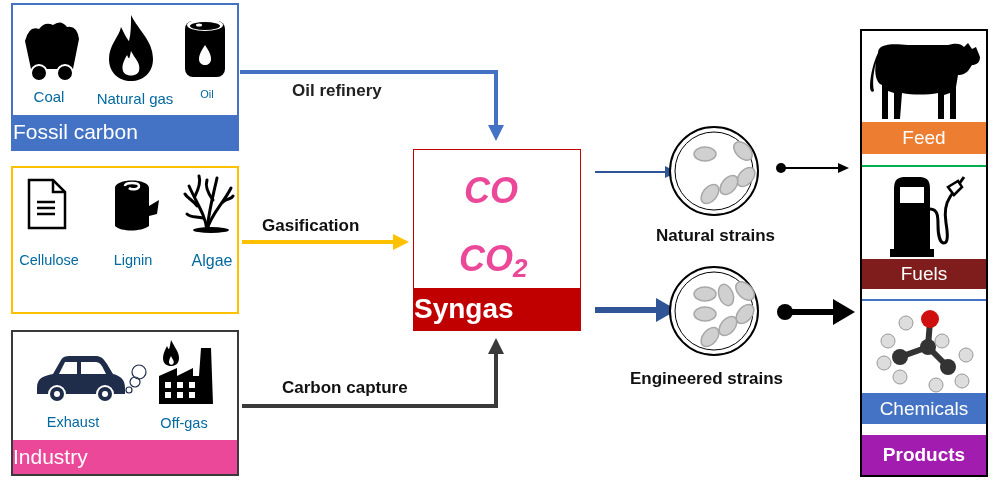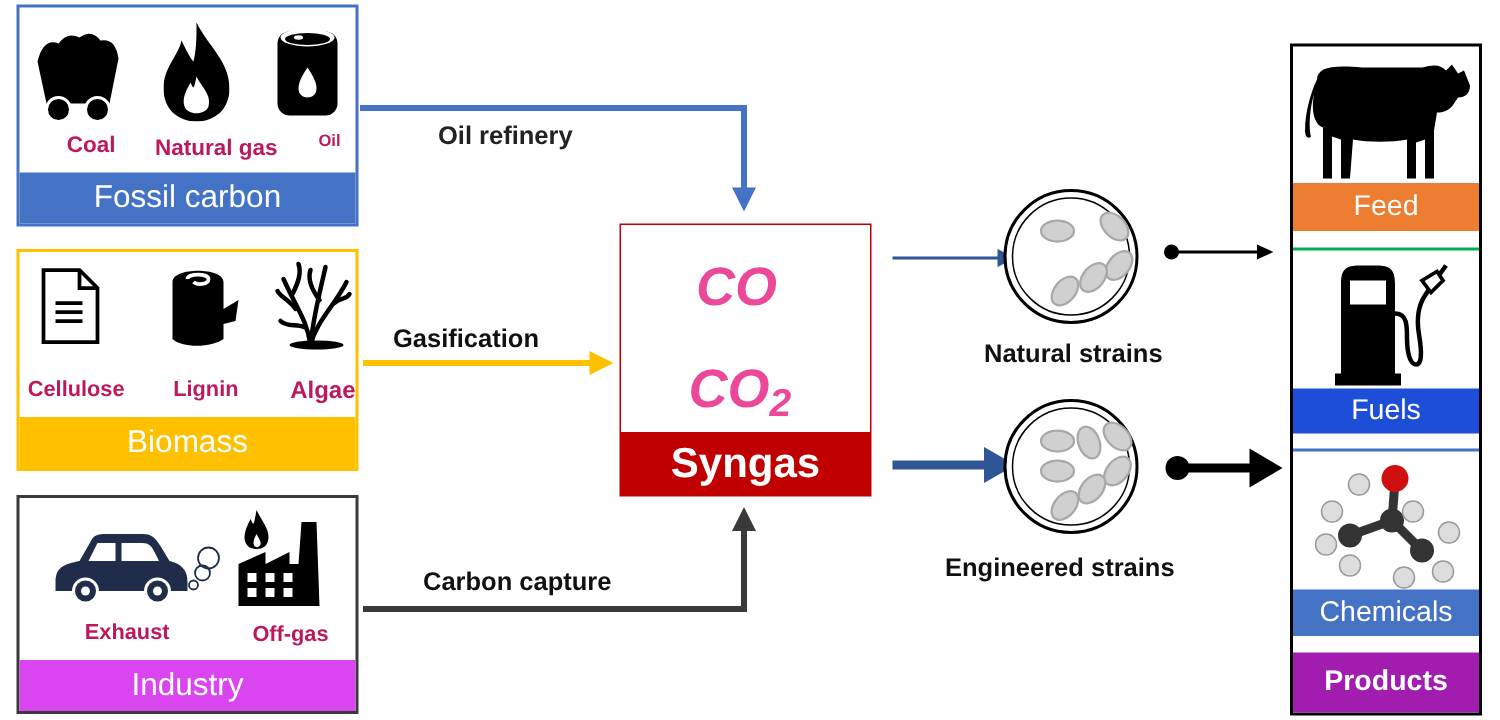--- a/index.html
+++ b/index.html
@@ -1,20 +1,20 @@
 <!DOCTYPE html>
 <html><head>
 <meta charset="utf-8">
 <style>
   html, body { margin:0; padding:0; background:#ffffff; }
   body { width:1000px; height:480px; position:relative; overflow:hidden; font-family:"Liberation Sans", sans-serif; }
   .abs { position:absolute; }
   .box { position:absolute; background:#fff; box-sizing:border-box; }
-  .src-label { position:absolute; font-size:14px; color:#be185d; text-align:right;font-weight:bold; }
-  .band { position:absolute; left:0; right:0; bottom:0; color:#fff; text-align:center; font-size:21px; }
+  .src-label { position:absolute; font-size:14px; color:#0369a1; text-align:center; }
+  .band { position:absolute; left:0; right:0; bottom:0; color:#fff; font-size:21px; }
   .flow-label { position:absolute; font-weight:bold; font-size:17px; color:#111; white-space:nowrap; }
   svg.overlay { position:absolute; left:0; top:0; }
   .chem { position:absolute; font-weight:bold; font-size:36px; color:#ec4899;font-style:italic; }
   .strain-label { position:absolute; font-weight:bold; font-size:17px; color:#111; white-space:nowrap; }
   .prod-band { position:absolute; left:0; right:0; color:#fff; text-align:center; font-size:19px; }
 </style>
 </head>
 <body>
 
 <svg class="overlay" width="1000" height="480">
@@ -113,21 +113,20 @@
       <path d="M12,22 C16,14 18,8 16,2"></path>
       <path d="M30,26 C24,18 22,12 24,6"></path>
       <path d="M40,28 C44,24 48,26 50,22"></path>
       <path d="M20,44 C14,42 8,44 4,40"></path>
     </g>
     <ellipse cx="28" cy="56" rx="18" ry="3" fill="#000"></ellipse>
   </svg>
   <div class="src-label" style="left:2px;top:84px;width:68px;font-size:14.5px;">Cellulose</div>
   <div class="src-label" style="left:94px;top:84px;width:52px;font-size:14.5px;">Lignin</div>
   <div class="src-label" style="left:174px;top:84px;width:50px;font-size:16px;">Algae</div>
-  <div class="band" style="background:#ffc000;height:34px;line-height:34px;">Biomass</div>
 </div>
 
 <div class="box" style="left:11px;top:330px;width:228px;height:146px;border:2px solid #3a3a3a;">
   <svg class="abs" style="left:20px;top:22px;" width="114" height="50" viewBox="0 0 114 50">
     <path d="M4,34 C4,24 10,22 20,20 L28,6 C30,2 34,2 40,2 L62,2 C68,2 70,4 74,10 L80,20 C88,22 92,26 92,34 L92,40 L4,40 Z" fill="#1f2d4a"></path>
     <path d="M32,8 L44,8 L44,20 L26,20 Z" fill="#fff"></path>
     <path d="M48,8 L62,8 C66,8 68,10 70,14 L73,20 L48,20 Z" fill="#fff"></path>
     <circle cx="24" cy="40" r="9" fill="#fff"></circle>
       <circle cx="24" cy="40" r="7" fill="#1f2d4a"></circle>
       <circle cx="24" cy="40" r="3" fill="#fff"></circle>
@@ -146,21 +145,21 @@
       <rect x="8" y="42" width="6" height="6"></rect>
         <rect x="20" y="42" width="6" height="6"></rect>
         <rect x="32" y="42" width="6" height="6"></rect>
       <rect x="8" y="52" width="6" height="6"></rect>
         <rect x="20" y="52" width="6" height="6"></rect>
         <rect x="32" y="52" width="6" height="6"></rect>
     </g>
   </svg>
   <div class="src-label" style="left:20px;top:82px;width:80px;font-size:14.5px;">Exhaust</div>
   <div class="src-label" style="left:136px;top:83px;width:70px;font-size:14.5px;">Off-gas</div>
-  <div class="band" style="background:#d946ef;height:34px;line-height:34px;">Industry</div>
+  <div class="band" style="background:#ec4899;height:34px;line-height:34px;">Industry</div>
 </div>
 
 <div class="flow-label" style="left:292px;top:81px;color:#222;">Oil refinery</div>
 <div class="flow-label" style="left:262px;top:216px;">Gasification</div>
 <div class="flow-label" style="left:282px;top:378px;">Carbon capture</div>
 
 <div class="box" style="left:413px;top:149px;width:168px;height:182px;border:1.5px solid #c00000;">
   <div class="chem" style="left:50px;top:20px;">CO</div>
   <div class="chem" style="left:45px;top:88px;">
     <span>CO</span><sub style="font-size:26px;vertical-align:-6px;">2</sub>
@@ -178,21 +177,21 @@
   </svg>
   <div class="prod-band" style="top:91px;height:32px;line-height:32px;background:#ed7d31;">Feed</div>
   <div class="abs" style="left:0;right:0;top:134px;height:2px;background:#00b050;"></div>
 
   <svg class="abs" style="left:26px;top:142px;" width="80" height="86" viewBox="0 0 80 86">
     <path d="M6,16 C6,6 10,4 18,4 L30,4 C38,4 42,6 42,16 L42,76 L46,76 L46,84 L2,84 L2,76 L6,76 Z" fill="#000"></path>
     <rect x="12" y="14" width="24" height="16" fill="#fff"></rect>
     <path d="M42,36 C50,36 50,44 50,52 C50,62 52,70 56,70 C60,70 60,62 58,50 C56,38 58,30 62,24 L66,18 L76,4" fill="none" stroke="#000" stroke-width="3"></path>
     <path d="M60,14 L70,8 L74,14 L66,22 Z" fill="#fff" stroke="#000" stroke-width="2.5"></path>
   </svg>
-  <div class="prod-band" style="top:228px;height:30px;line-height:30px;background:#1d4ed8;">Fuels</div>
+  <div class="prod-band" style="top:228px;height:30px;line-height:30px;background:#7f1d1d;">Fuels</div>
   <div class="abs" style="left:0;right:0;top:268px;height:2px;background:#4472c4;"></div>
 
   <svg class="abs" style="left:14px;top:274px;" width="100" height="90" viewBox="0 0 100 90">
     <g stroke="#333" stroke-width="6" stroke-linecap="round">
       <line x1="52" y1="42" x2="24" y2="52"></line>
       <line x1="52" y1="42" x2="72" y2="62"></line>
       <line x1="52" y1="42" x2="54" y2="16"></line>
     </g>
     <circle cx="30" cy="18" r="7" fill="#ddd" stroke="#999"></circle>
     <circle cx="54" cy="14" r="9" fill="#d01010"></circle>

